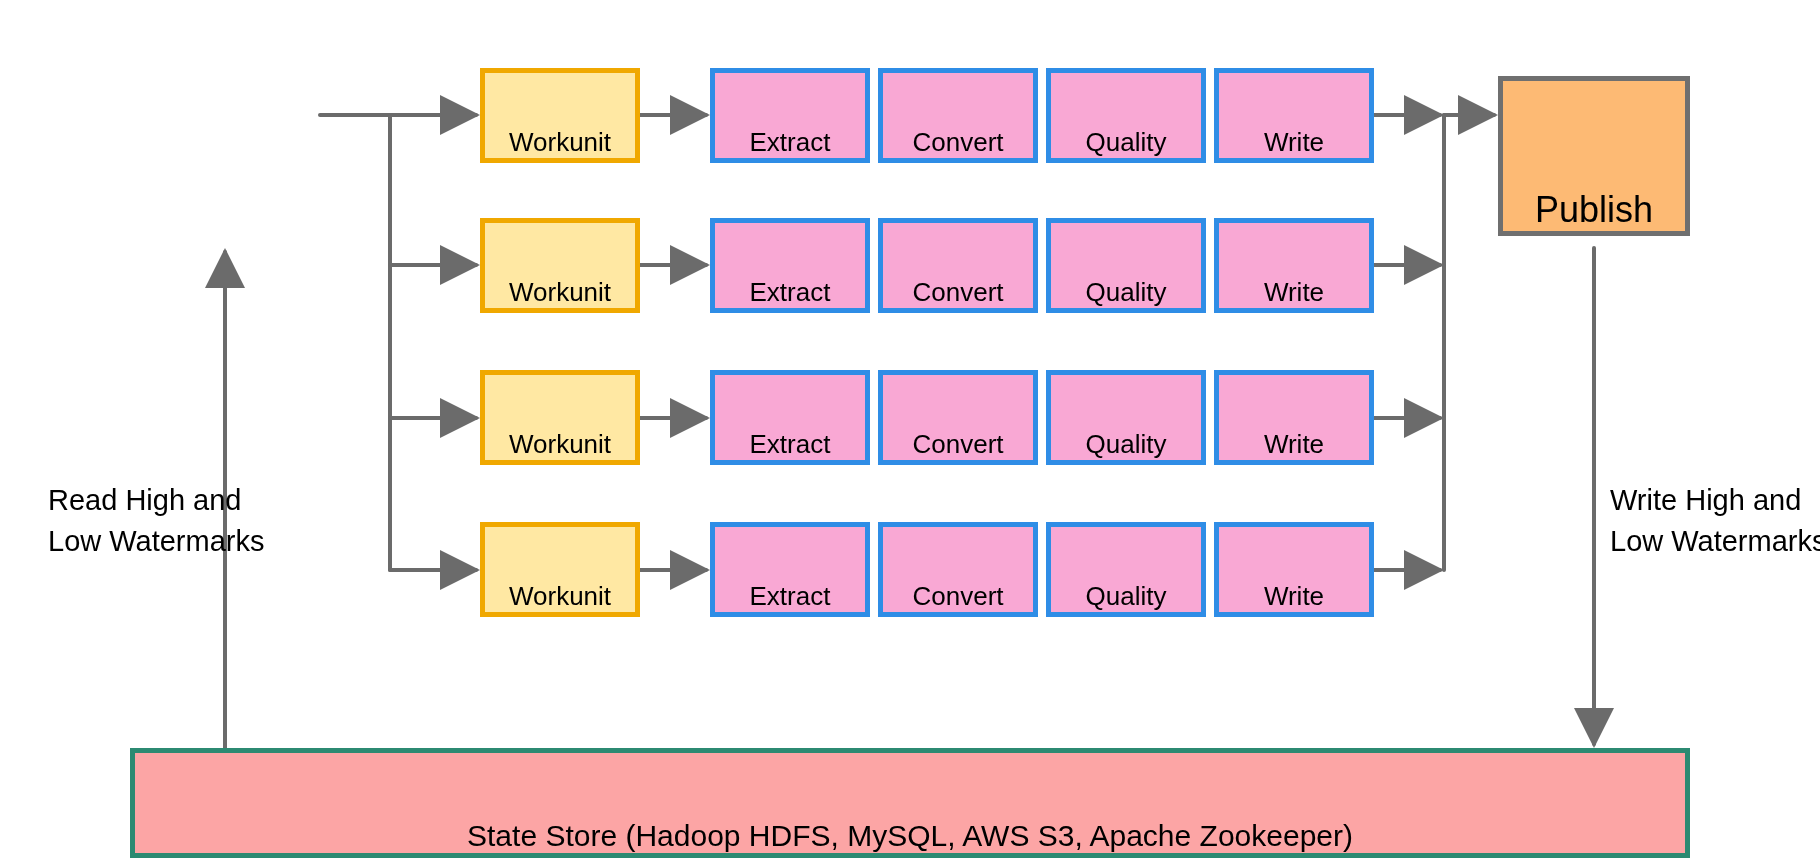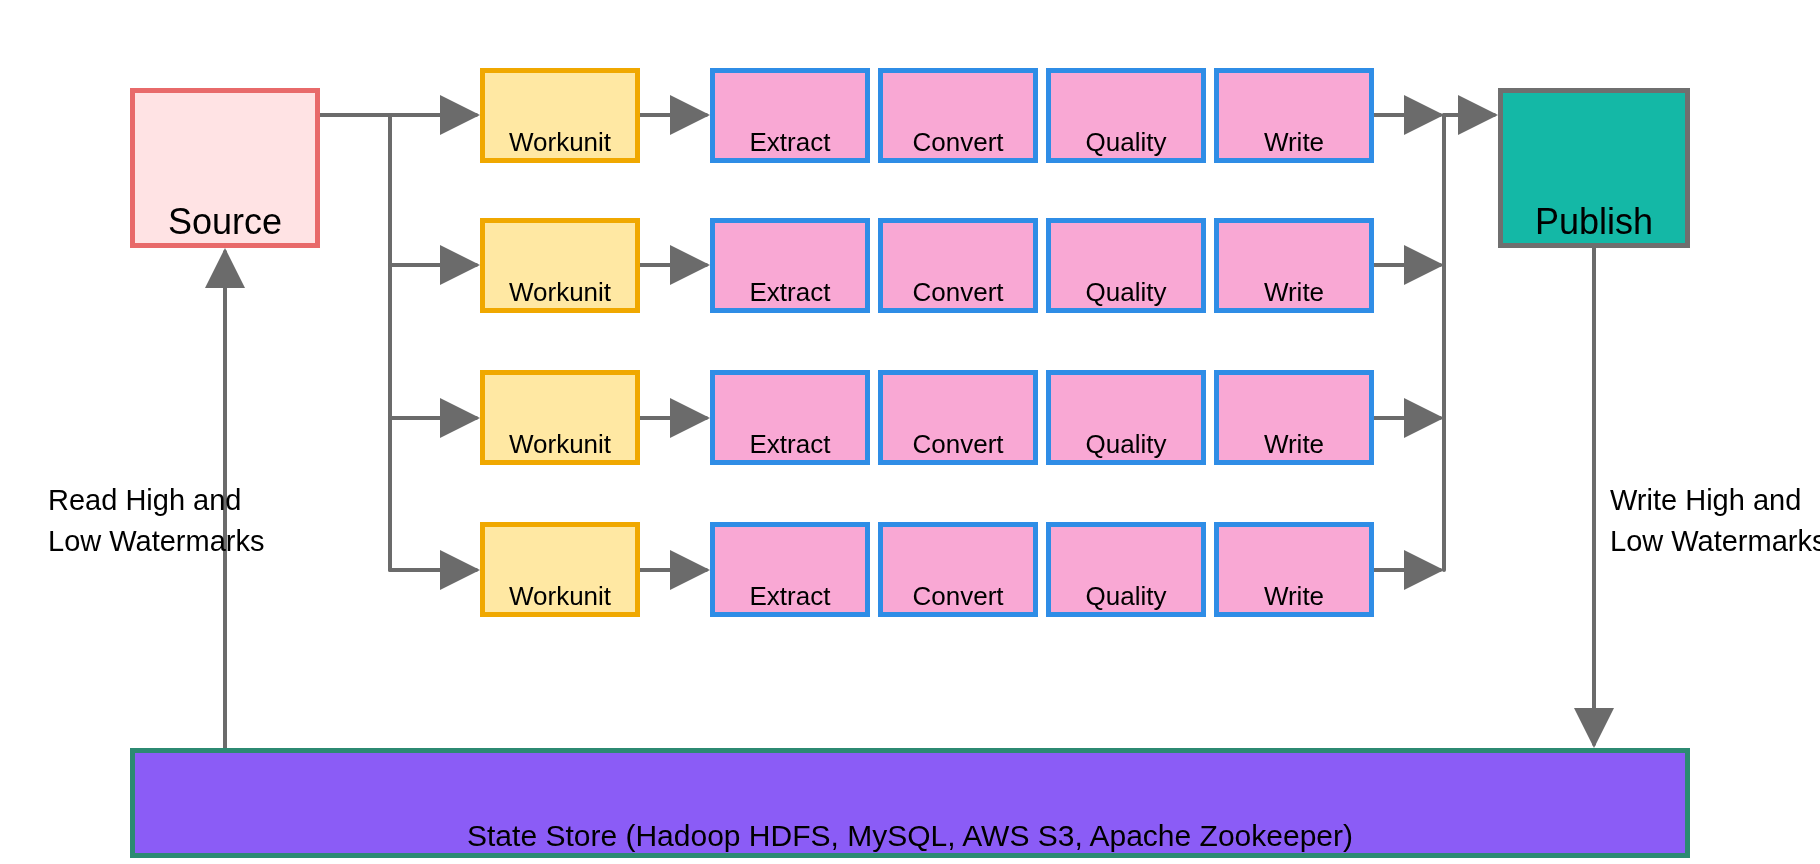--- a/index.html
+++ b/index.html
@@ -27,35 +27,35 @@
     border-width: 5px;
     border-style: solid;
     
   }
   .source-box {
     left: 130px; top: 88px; width: 190px; height: 160px;
     background: #ffe3e4; border-color: #e86a6a;
     font-size: 36px;
   }
   .publish-box {
-    left: 1498px; top: 88px; width: 192px; height: 160px;
-    background: #14b8a6; border-color: #6f6f6f;
+    left: 1498px; top: 76px; width: 192px; height: 160px;
+    background: #fdba74; border-color: #6f6f6f;
     font-size: 36px;
   }
   .workunit-box {
     width: 160px; height: 95px;
     background: #ffe8a3; border-color: #f0a800;
   }
   .stage-box {
     width: 160px; height: 95px;
     background: #f9a8d4; border-color: #2f8de6;
   }
   .state-store {
     left: 130px; top: 748px; width: 1560px; height: 110px;
-    background: #8b5cf6; border-color: #2c8a72;
+    background: #fca5a5; border-color: #2c8a72;
     font-size: 30px;
   }
   .anno-label {
     position: absolute;
     font-size: 29px;
     color: #000;
     line-height: 1.4;
   }
   svg.connectors {
     position: absolute;
@@ -108,23 +108,20 @@
 
     <line x1="1444" y1="115" x2="1444" y2="570"></line>
 
     <line x1="1444" y1="115" x2="1494" y2="115" marker-end="url(#ah)"></line>
 
     <line x1="1594" y1="248" x2="1594" y2="744" marker-end="url(#ah)"></line>
 
     <line x1="225" y1="748" x2="225" y2="252" marker-end="url(#ah)"></line>
   </svg>
 
-  <div class="box source-box">
-    <span>Source</span>
-  </div>
 
   <div class="box publish-box">
     <span>Publish</span>
   </div>
 
   <div class="box workunit-box" style="left:480px; top:68px;">
     <span>Workunit</span>
   </div>
   <div class="box stage-box" style="left:710px; top:68px;">
     <span>Extract</span>

